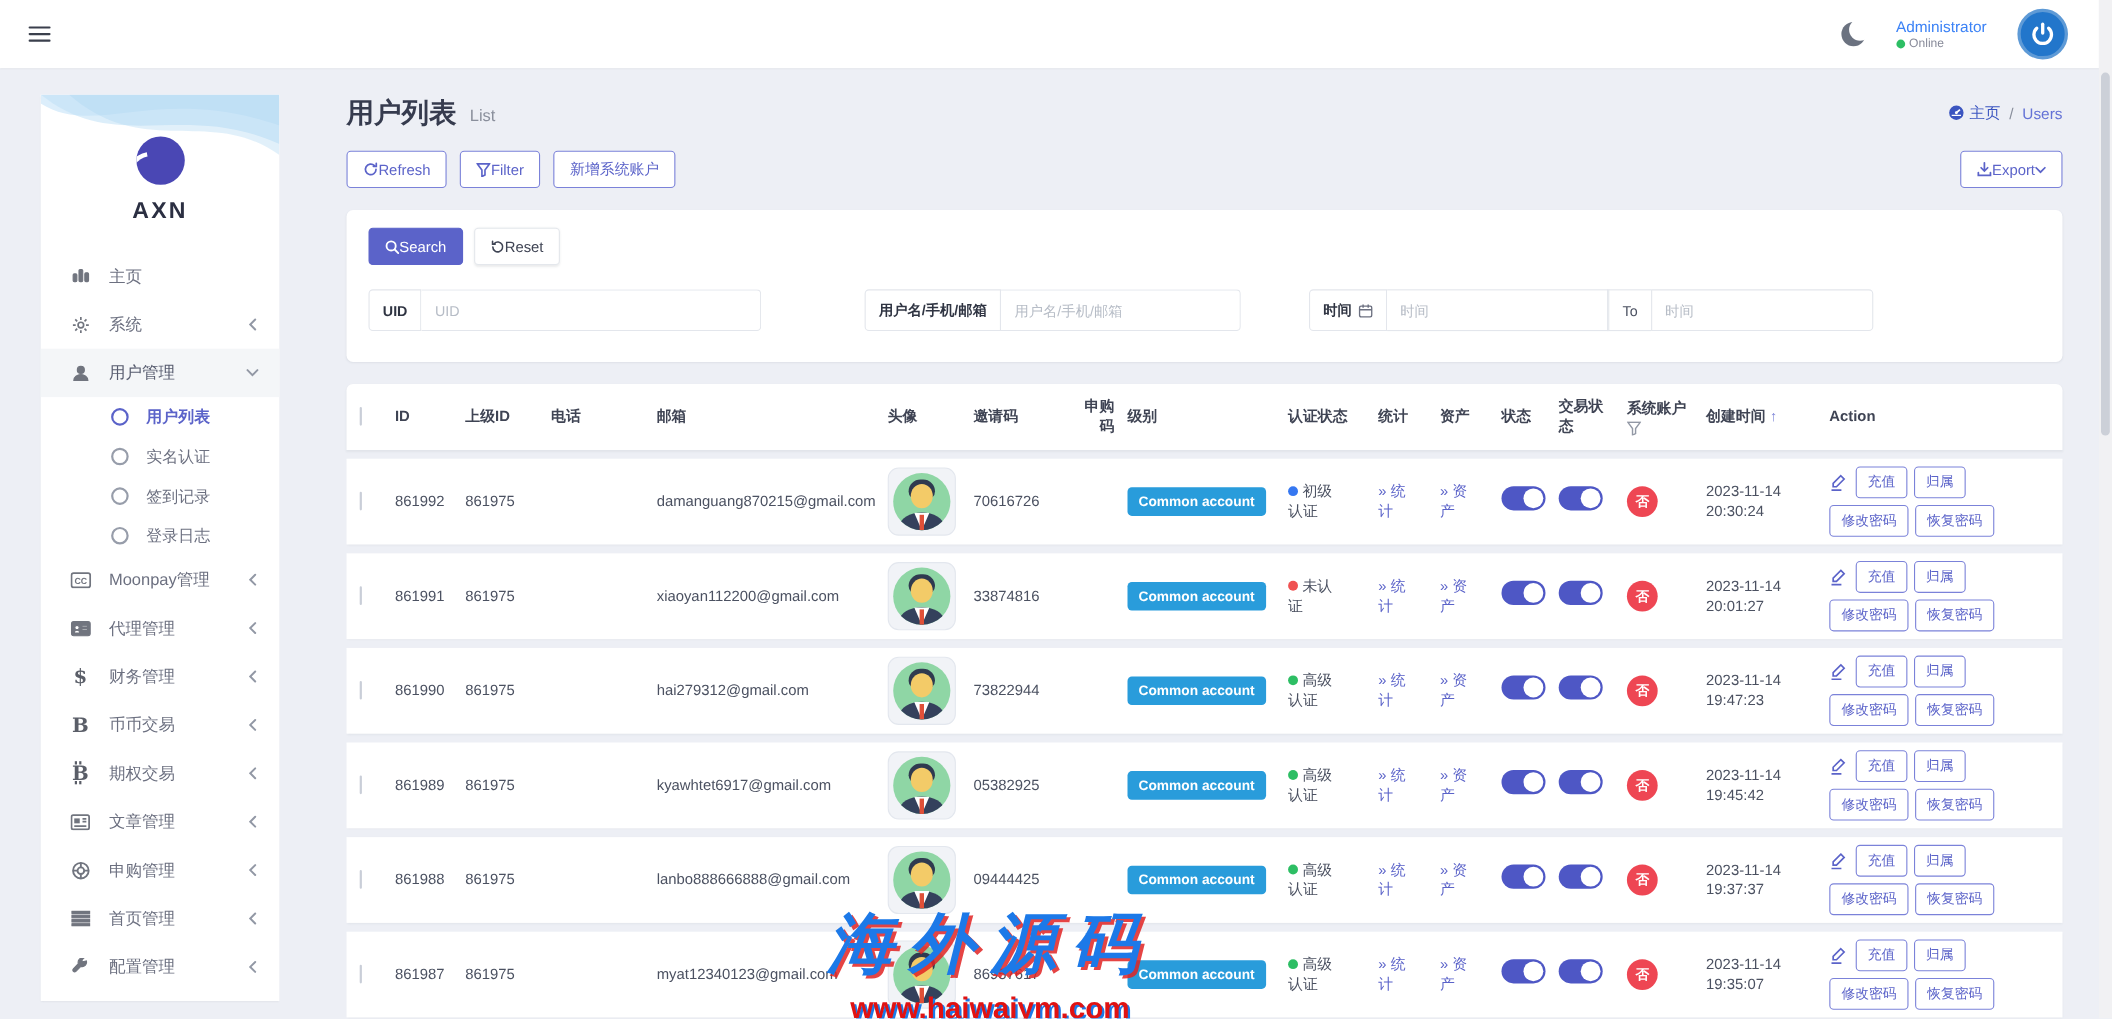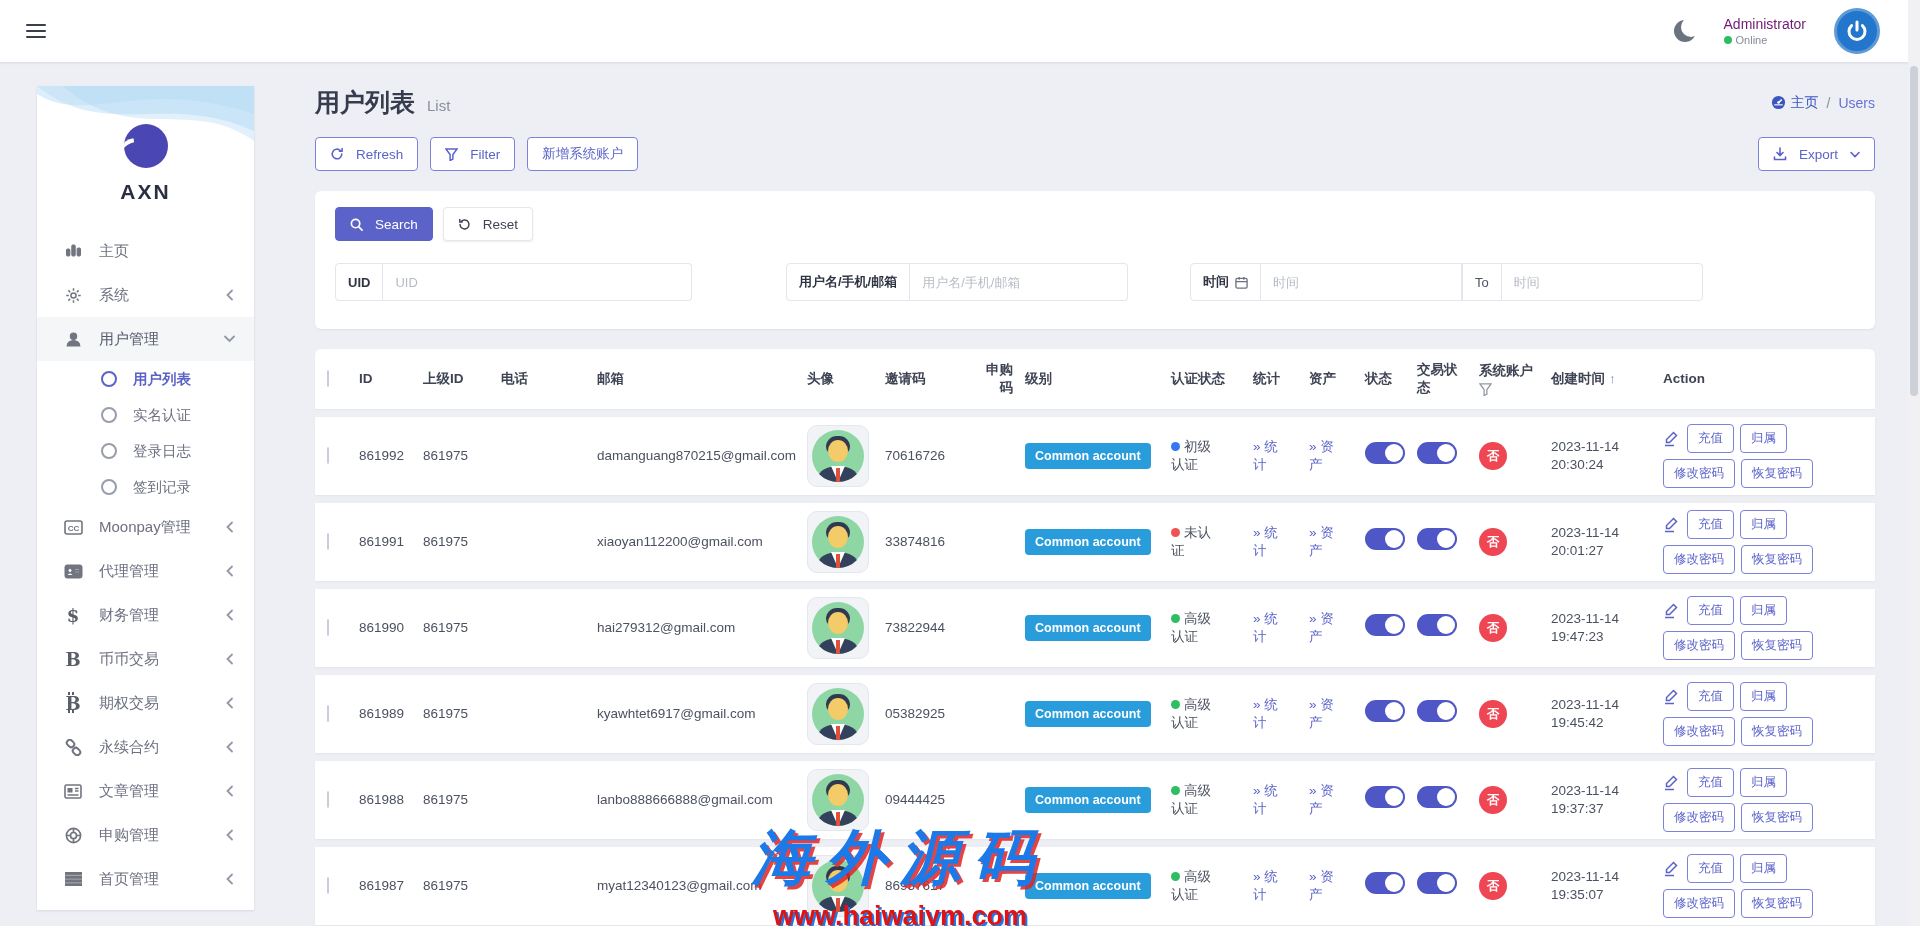--- a/index.html
+++ b/index.html
@@ -13,21 +13,21 @@
             box-shadow:0 1px 2px rgba(56,65,74,.12); display:flex; align-items:center;
             padding:0 40px 0 26px; z-index:20; }
   .hamburger { width:20px; cursor:pointer; }
   .hamburger span{ display:block; height:2px; background:#3a3f4c; margin:4px 0; border-radius:1px;}
   .topbar-right { margin-left:auto; display:flex; align-items:center; gap:28px; }
   .moon { width:22px; height:22px; position:relative; cursor:pointer; }
   .moon::before { content:""; position:absolute; inset:0; border-radius:50%; background:#6b7280; }
   .moon::after  { content:""; position:absolute; left:7px; top:-3px; width:20px; height:20px;
                   border-radius:50%; background:#fff; }
   .user-meta { text-align:right; line-height:1.3; }
-  .user-name { font-size:14px; color:#701a75; }
+  .user-name { font-size:14px; color:#3b82f6; }
   .user-status { font-size:11px; color:#878a99; display:flex; align-items:center; justify-content:flex-start; gap:4px;}
   .online-dot { width:8px; height:8px; border-radius:50%; background:#2dbe64; display:inline-block; }
   .power-avatar { width:46px; height:46px; border-radius:50%; background:#2276cb;
                   border:3px solid #5e9ad6; display:flex; align-items:center; justify-content:center; cursor:pointer; }
   
   .scrollbar { position:absolute; right:0; top:0; bottom:0; width:12px; background:#f1f1f3; z-index:50;}
   .scrollbar .thumb { position:absolute; left:2px; top:66px; width:8px; height:330px; background:#ccd0d8; border-radius:4px;}
   
   .sidebar { position:absolute; left:37px; top:86px; width:217px; bottom:16px; background:#fff;
              box-shadow:0 1px 2px rgba(56,65,74,.12); z-index:10; overflow:hidden; }
@@ -64,21 +64,21 @@
   .main { position:absolute; left:315px; top:86px; width:1560px; }
   .title-row { display:flex; align-items:center; }
   .page-title { font-size:25px; font-weight:bold; color:#363b4e; }
   .page-subtitle { font-size:15px; color:#8a8f9c; margin-left:12px; padding-top:6px;}
   .breadcrumb { margin-left:auto; display:flex; align-items:center; gap:8px; font-size:14px; }
   .breadcrumb .home { color:#3b55c0; display:flex; align-items:center; gap:5px; cursor:pointer;}
   .breadcrumb .sep { color:#8a8f9c; }
   .breadcrumb .current { color:#6472d6; }
   .toolbar-row { margin-top:18px; display:flex; align-items:center; gap:12px; }
   .btn { height:34px; border-radius:4px; font-size:13.5px; display:inline-flex; align-items:center;
-         gap:12px; padding:0 14px; cursor:pointer; white-space:nowrap; }
+         gap:0; padding:0 14px; cursor:pointer; white-space:nowrap; }
   .btn-outline { background:#fff; border:1px solid #7b82d9; color:#5b63c9; }
   .btn-solid { background:#5b63c9; border:1px solid #5b63c9; color:#fff; }
   .btn-plain { background:#fff; border:1px solid #e4e7ec; color:#3f4454; box-shadow:0 1px 2px rgba(56,65,74,.1);}
   .export-wrap { margin-left:auto; }
   
   .filter-card { margin-top:20px; background:#fff; border-radius:6px; padding:16px 20px 28px;
                  box-shadow:0 1px 2px rgba(56,65,74,.08); }
   .filter-btns { display:flex; gap:10px; }
   .filter-inputs { display:flex; margin-top:22px; align-items:stretch;gap:32px; }
   .igroup { display:flex; height:38px; }
@@ -227,25 +227,25 @@
     <div class="submenu-item active">
       <span class="radio"></span>
       <span>用户列表</span>
     </div>
     <div class="submenu-item">
       <span class="radio"></span>
       <span>实名认证</span>
     </div>
     <div class="submenu-item">
       <span class="radio"></span>
-      <span>登录日志</span>
+      <span>签到记录</span>
     </div>
     <div class="submenu-item">
       <span class="radio"></span>
-      <span>签到记录</span>
+      <span>登录日志</span>
     </div>
 
     <div class="menu-item">
       <span class="mi-icon">
         <svg width="19" height="15" viewBox="0 0 19 15">
             <rect x="1" y="1" width="17" height="13" rx="2" fill="none" stroke="#71757f" stroke-width="1.6"></rect>
             <text x="9.5" y="11" text-anchor="middle" font-size="8" font-weight="bold" fill="#71757f" stroke="none">CC</text>
           </svg>
       </span>
       <span>Moonpay管理</span>
@@ -297,34 +297,20 @@
     <div class="menu-item">
       <span class="mi-icon serif-glyph btc">B</span>
       <span>期权交易</span>
       <span class="mi-chevron">
         <svg width="9" height="12" viewBox="0 0 8 12" fill="none" stroke-width="1.8" stroke-linecap="round">
             <path d="M6.5 1.5 2 6l4.5 4.5"></path>
           </svg>
       </span>
     </div>
 
-    <div class="menu-item">
-      <span class="mi-icon">
-        <svg width="17" height="17" viewBox="0 0 17 17" fill="none" stroke-width="2">
-            <rect x="1.5" y="1.5" width="8" height="6" rx="3" transform="rotate(45 5.5 4.5)"></rect>
-            <rect x="7.5" y="9.5" width="8" height="6" rx="3" transform="rotate(45 11.5 12.5)"></rect>
-          </svg>
-      </span>
-      <span>永续合约</span>
-      <span class="mi-chevron">
-        <svg width="9" height="12" viewBox="0 0 8 12" fill="none" stroke-width="1.8" stroke-linecap="round">
-            <path d="M6.5 1.5 2 6l4.5 4.5"></path>
-          </svg>
-      </span>
-    </div>
 
     <div class="menu-item">
       <span class="mi-icon">
         <svg width="18" height="15" viewBox="0 0 18 15" fill="none" stroke-width="1.6">
             <rect x="1" y="1" width="16" height="13" rx="1.5"></rect>
             <rect x="3.5" y="4" width="5" height="4.5" fill="#71757f" stroke="none"></rect>
             <path d="M11 4.5h3.5M11 7h3.5M3.5 11h11"></path>
           </svg>
       </span>
       <span>文章管理</span>

